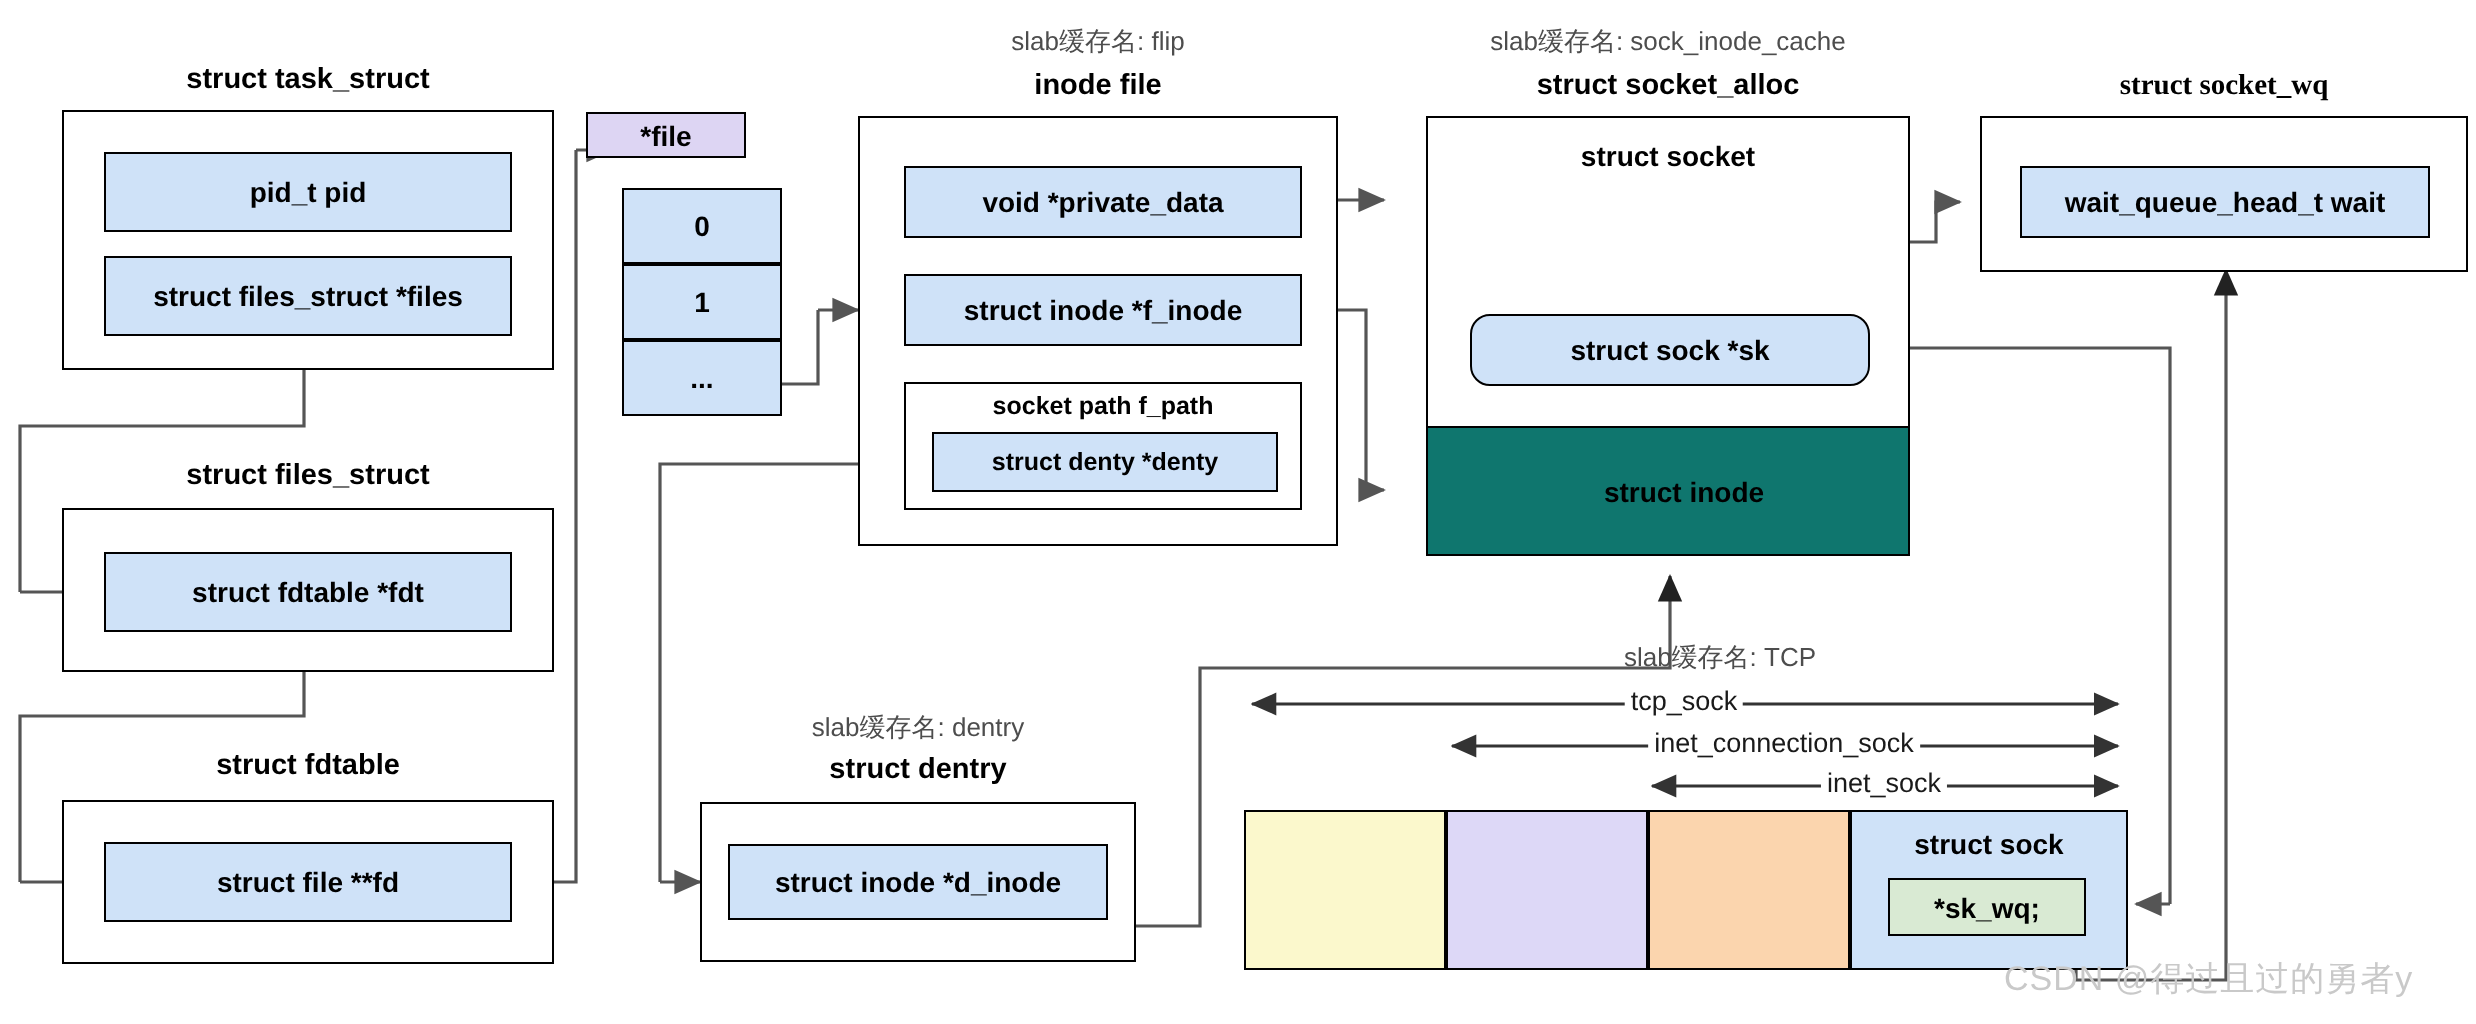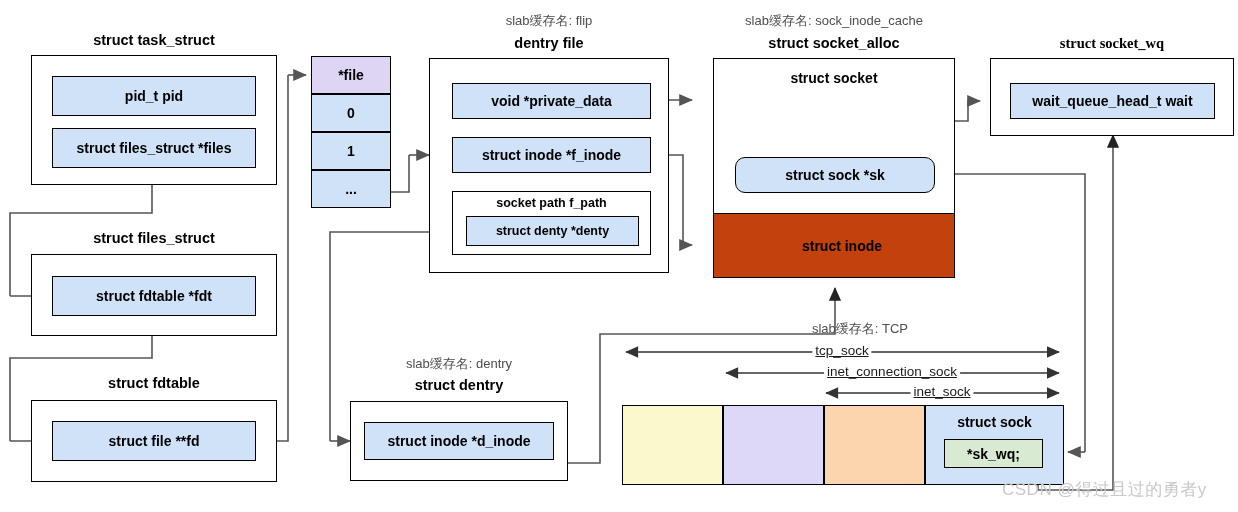--- a/index.html
+++ b/index.html
@@ -67,21 +67,21 @@
     background: #cfe2f8;
     font-weight: bold;
     font-size: 14px;
     color: #000;
   }
   .fdcell.hdr {
     background: #ddd5f3;
   }
   .inodebox {
     border: 1.3px solid #000;
-    background: #c2410c;
+    background: #0f766e;
     font-weight: bold;
     font-size: 14px;
     color: #000;
     padding-left: 16px;
   }
   .innerlabel {
     position: absolute;
     font-weight: bold;
     font-size: 14px;
     white-space: nowrap;
@@ -105,21 +105,20 @@
     color: #000;
   }
   .arrowlabel {
     position: absolute;
     font-size: 13.5px;
     color: #1a1a1a;
     background: #ffffff;
     padding: 0 3px;
     white-space: nowrap;
     transform: translateX(-50%);
-    text-decoration: underline;
   }
   .watermark {
     position: absolute;
     font-size: 17px;
     color: #c9c9c9;
     white-space: nowrap;
     letter-spacing: 0.5px;
   }
 </style>
 </head>
@@ -201,35 +200,35 @@
   <div class="node fieldbox" style="left:52px; top:276px; width:204px; height:40px;">
     <span>struct fdtable *fdt</span>
   </div>
 
   <div class="title" style="left:31px; top:375px; width:246px;">struct fdtable</div>
   <div class="node outer" style="left:31px; top:400px; width:246px; height:82px;"></div>
   <div class="node fieldbox" style="left:52px; top:421px; width:204px; height:40px;">
     <span>struct file **fd</span>
   </div>
 
-  <div class="node fdcell hdr" style="left:311px; top:56px; width:80px; height:38px;">
+  <div class="node fdcell hdr" style="left:293px; top:56px; width:80px; height:23px;">
     <span>*file</span>
   </div>
   <div class="node fdcell" style="left:311px; top:94px; width:80px; height:38px;">
     <span>0</span>
   </div>
   <div class="node fdcell" style="left:311px; top:132px; width:80px; height:38px;">
     <span>1</span>
   </div>
   <div class="node fdcell" style="left:311px; top:170px; width:80px; height:38px;">
     <span>...</span>
   </div>
 
   <div class="slab" style="left:429px; top:12px; width:240px;">slab缓存名: flip</div>
-  <div class="title" style="left:429px; top:35px; width:240px;">dentry file</div>
+  <div class="title" style="left:429px; top:35px; width:240px;">inode file</div>
   <div class="node outer" style="left:429px; top:58px; width:240px; height:215px;"></div>
   <div class="node fieldbox" style="left:452px; top:83px; width:199px; height:36px;">
     <span>void *private_data</span>
   </div>
   <div class="node fieldbox" style="left:452px; top:137px; width:199px; height:36px;">
     <span>struct inode *f_inode</span>
   </div>
   <div class="node outer" style="left:452px; top:191px; width:199px; height:64px;"></div>
   <div class="innerlabel" style="left:452px; top:196px; width:199px; text-align:center; font-size:12.5px;">socket path f_path</div>
   <div class="node fieldbox" style="left:466px; top:216px; width:173px; height:30px; font-size:12.5px;">

